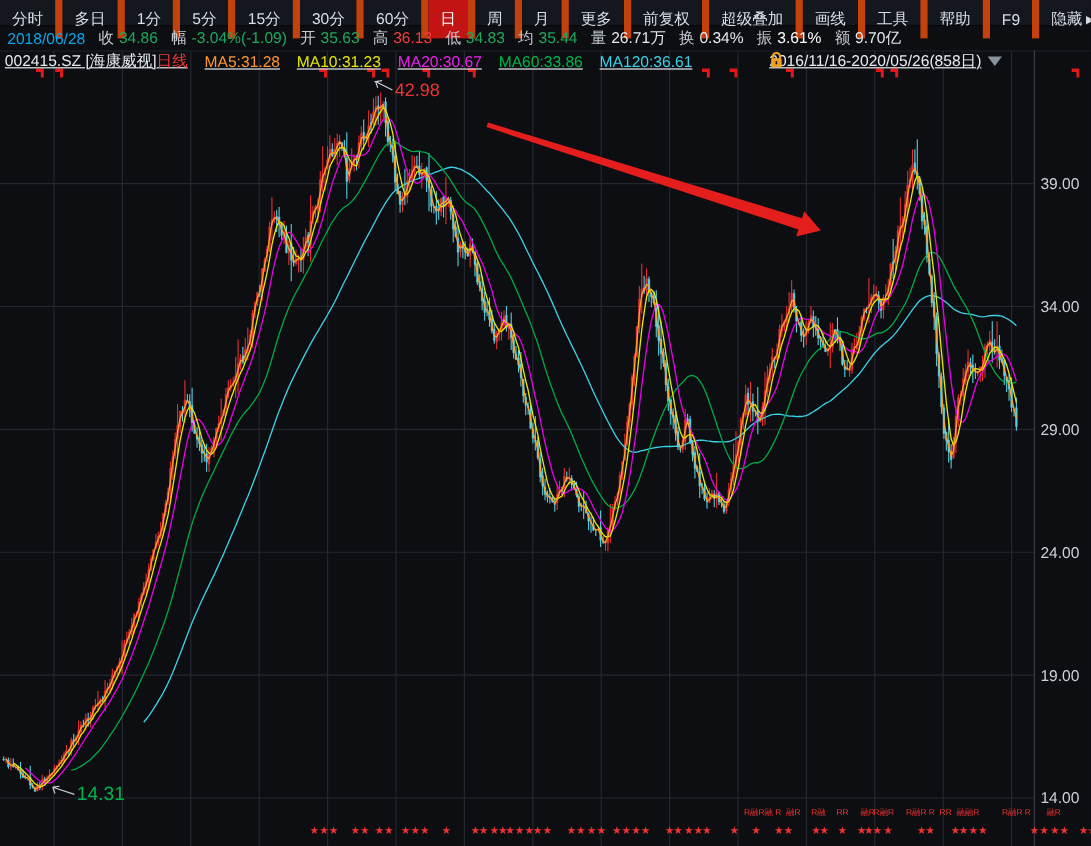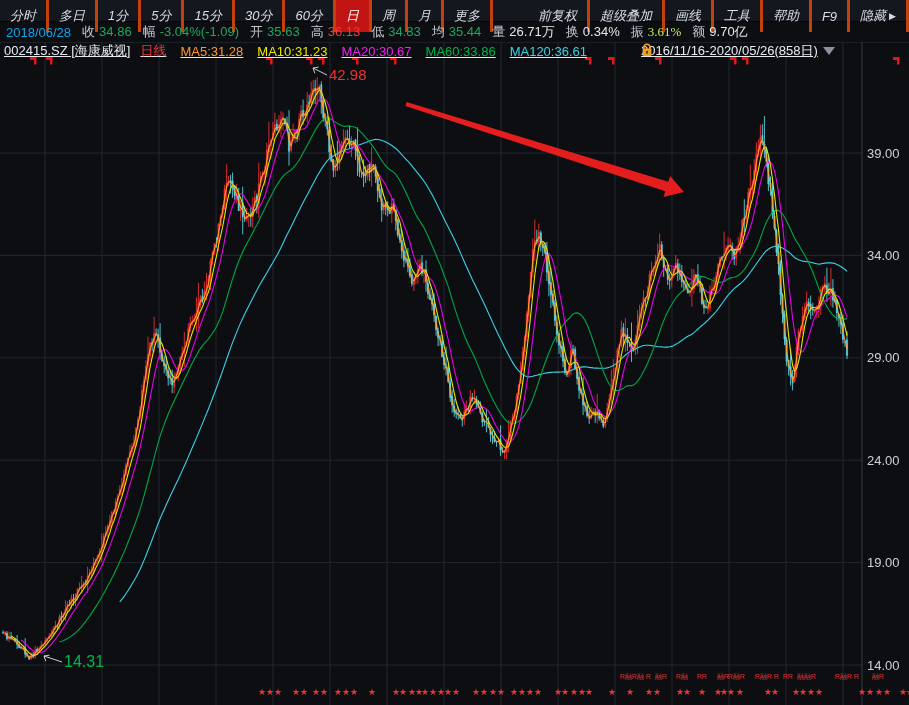--- a/index.html
+++ b/index.html
@@ -1,37 +1,37 @@
 <!DOCTYPE html>
 <html><head>
 <meta charset="utf-8">
 <style>
   html,body{margin:0;padding:0;background:#0c0e12;width:909px;height:705px;overflow:hidden;
     font-family:"Liberation Sans","DejaVu Sans",sans-serif;}
   .app{position:relative;width:909px;height:705px;background:#0c0e12;}
   
   .toolbar{display:flex;height:21px;background:#14171d;border-bottom:1px solid #05060a;
     color:#d9dde5;font-size:13px;align-items:stretch;user-select:none;}
-  .tb-item{padding:16px 10px;display:flex;align-items:center;border-right:3px solid #c2410c;
-    cursor:pointer;white-space:nowrap;font-style:italic;}
+  .tb-item{padding:16px 10px;display:flex;align-items:center;border-right:6px solid #c2410c;
+    cursor:pointer;white-space:nowrap;}
   .tb-item.sel{background:#c31414;color:#ffffff;}
   .tb-item .mini-arrow{font-size:9px;margin-left:3px;color:#d9dde5;}
   .tb-spacer{flex:1;}
   
   .statsbar{display:flex;height:20px;align-items:center;font-size:13px;color:#c4c9d2;
     padding-left:6px;background:#0c0e12;border-bottom:1px solid #1b1f26;white-space:nowrap;}
   .stat{margin-right:11px;}
   .stat .val{margin-left:4px;}
   .date-text{color:#0ea5e9;margin-right:11px;}
   
   .chart-wrap{position:absolute;top:42px;left:0;width:909px;height:663px;}
   .chart-wrap svg{position:absolute;top:0;left:0;}
   .chead{position:absolute;top:1px;left:4px;height:16px;display:flex;align-items:center;
     font-size:13px;color:#e7eaf0;white-space:nowrap;z-index:3;text-decoration:underline;}
-  .chead .period{color:#f03838;margin-left:10px;}
+  .chead .period{color:#f03838;}
   .chead .ma{margin-left:14px;}
   .range-group{position:absolute;top:1px;left:641px;height:16px;display:flex;align-items:center;
     z-index:3;cursor:pointer;}
   .range-text{color:#e8ebf1;font-size:13px;text-decoration:underline;}
   .dd-tri{width:0;height:0;border-left:6px solid transparent;border-right:6px solid transparent;
     border-top:8px solid #8a919d;margin-left:5px;}
   .lock{margin-left:6px;display:flex;align-items:center;}
 </style>
 </head>
 <body>
@@ -68,21 +68,21 @@
     <span class="date-text">2018/06/28</span>
     <span id="statItems" style="display:flex">
         <span class="stat"><span class="lbl">收</span><span class="val" style="color: rgb(31, 167, 95);">34.86</span></span>
         <span class="stat"><span class="lbl">幅</span><span class="val" style="color: rgb(31, 167, 95); margin-top: 16px;">-3.04%(-1.09)</span></span>
         <span class="stat"><span class="lbl">开</span><span class="val" style="color: rgb(31, 167, 95);">35.63</span></span>
         <span class="stat"><span class="lbl">高</span><span class="val" style="color: rgb(242, 60, 60);">36.13</span></span>
         <span class="stat"><span class="lbl">低</span><span class="val" style="color: rgb(31, 167, 95);">34.83</span></span>
         <span class="stat"><span class="lbl">均</span><span class="val" style="color: rgb(31, 167, 95);">35.44</span></span>
         <span class="stat"><span class="lbl">量</span><span class="val" style="color: rgb(228, 231, 237);">26.71万</span></span>
         <span class="stat"><span class="lbl">换</span><span class="val" style="color: rgb(228, 231, 237);">0.34%</span></span>
-        <span class="stat"><span class="lbl">振</span><span class="val" style="color: #bef264; font-family: Liberation Serif, serif;">3.61%</span></span>
+        <span class="stat"><span class="lbl">振</span><span class="val" style="color: #ffffff;">3.61%</span></span>
         <span class="stat"><span class="lbl">额</span><span class="val" style="color: rgb(228, 231, 237);">9.70亿</span></span>
       </span>
   </div>
 
   <div class="chart-wrap">
     <svg id="cv" width="909" height="663" viewBox="0 42 909 663">
         <line x1="45" y1="42" x2="45" y2="705" stroke="#23272e" stroke-width="1"></line>
         <line x1="102" y1="42" x2="102" y2="705" stroke="#23272e" stroke-width="1"></line>
         <line x1="159" y1="42" x2="159" y2="705" stroke="#23272e" stroke-width="1"></line>
         <line x1="216" y1="42" x2="216" y2="705" stroke="#23272e" stroke-width="1"></line>

